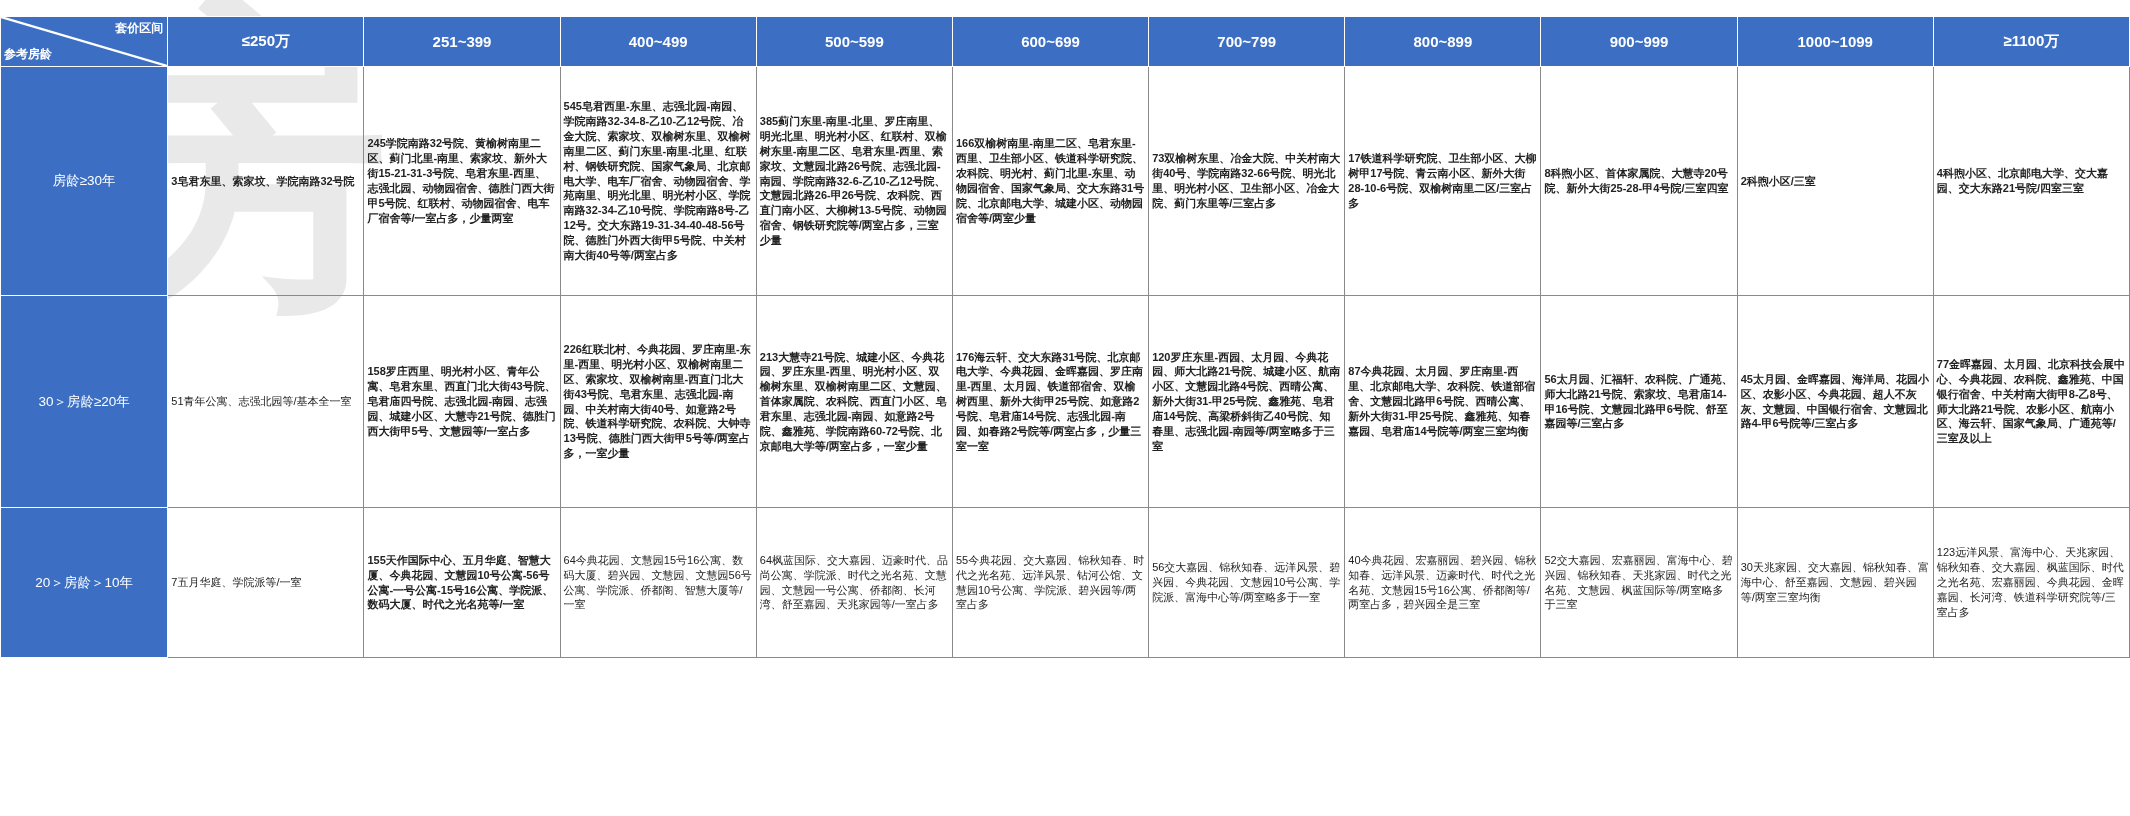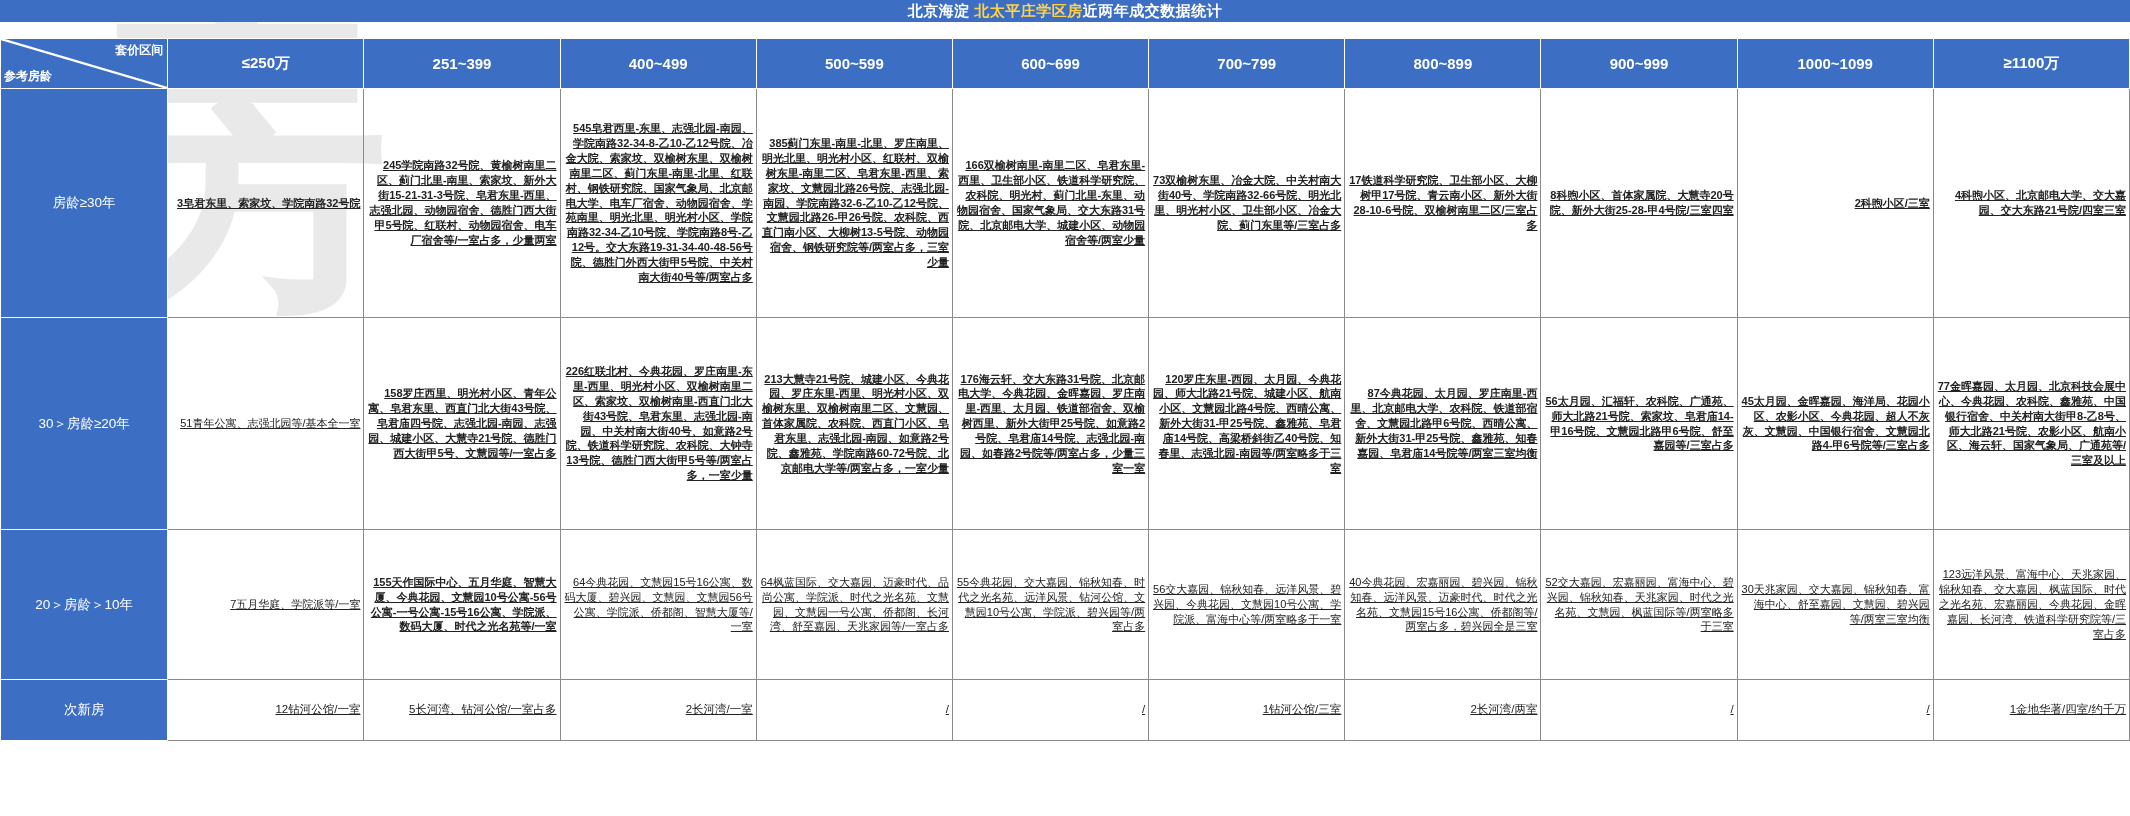--- a/index.html
+++ b/index.html
@@ -88,44 +88,37 @@
   }
   th.rowhead{
     background:#3c6fc4;color:#fff;border:1px solid #ffffff;
     font-size:13.5px;font-weight:normal;text-align:center;
   }
   tbody td{
     background:transparent;
     color:#222;
     font-size:11px;
     line-height:1.35;
-    text-align:right;
+    text-align:left;
     font-weight:bold;
-    text-decoration:underline;
   }
   tr.r1 td{height:224px;}
   tr.r2 td{height:207px;}
   tr.r3 td{height:145px;}
   tr.r4 td{height:56px;font-size:11.5px;}
   tr.r4 td, tr.r4 th{height:56px;}
   td.plain{font-weight:normal;}
 </style>
 </head>
 <body>
 
 <div id="sheet">
 
   <div class="wm-big">房</div>
 
-  <div class="title-bar">
-    <span>北京海淀</span>
-    <span>&nbsp;</span>
-    <span class="hl">北太平庄学区房</span>
-    <span>近两年成交数据统计</span>
-  </div>
 
   <table>
     <colgroup>
       <col class="c0">
         <col class="cx">
         <col class="cx">
         <col class="cx">
         <col class="cx">
         <col class="cx">
       <col class="cx">
@@ -188,30 +181,17 @@
         <td>155天作国际中心、五月华庭、智慧大厦、今典花园、文慧园10号公寓-56号公寓-一号公寓-15号16公寓、学院派、数码大厦、时代之光名苑等/一室</td>
         <td class="plain">64今典花园、文慧园15号16公寓、数码大厦、碧兴园、文慧园、文慧园56号公寓、学院派、侨都阁、智慧大厦等/一室</td>
         <td class="plain">64枫蓝国际、交大嘉园、迈豪时代、品尚公寓、学院派、时代之光名苑、文慧园、文慧园一号公寓、侨都阁、长河湾、舒至嘉园、天兆家园等/一室占多</td>
         <td class="plain">55今典花园、交大嘉园、锦秋知春、时代之光名苑、远洋风景、钻河公馆、文慧园10号公寓、学院派、碧兴园等/两室占多</td>
         <td class="plain">56交大嘉园、锦秋知春、远洋风景、碧兴园、今典花园、文慧园10号公寓、学院派、富海中心等/两室略多于一室</td>
         <td class="plain">40今典花园、宏嘉丽园、碧兴园、锦秋知春、远洋风景、迈豪时代、时代之光名苑、文慧园15号16公寓、侨都阁等/两室占多，碧兴园全是三室</td>
         <td class="plain">52交大嘉园、宏嘉丽园、富海中心、碧兴园、锦秋知春、天兆家园、时代之光名苑、文慧园、枫蓝国际等/两室略多于三室</td>
         <td class="plain">30天兆家园、交大嘉园、锦秋知春、富海中心、舒至嘉园、文慧园、碧兴园等/两室三室均衡</td>
         <td class="plain">123远洋风景、富海中心、天兆家园、锦秋知春、交大嘉园、枫蓝国际、时代之光名苑、宏嘉丽园、今典花园、金晖嘉园、长河湾、铁道科学研究院等/三室占多</td>
       </tr>
-      <tr class="r4">
-        <th class="rowhead">次新房</th>
-        <td class="plain">12钻河公馆/一室</td>
-        <td class="plain">5长河湾、钻河公馆/一室占多</td>
-        <td class="plain">2长河湾/一室</td>
-        <td class="plain">/</td>
-        <td class="plain">/</td>
-        <td class="plain">1钻河公馆/三室</td>
-        <td class="plain">2长河湾/两室</td>
-        <td class="plain">/</td>
-        <td class="plain">/</td>
-        <td class="plain">1金地华著/四室/约千万</td>
-      </tr>
     </tbody>
   </table>
 
 
 </div>
 
 </body></html>

